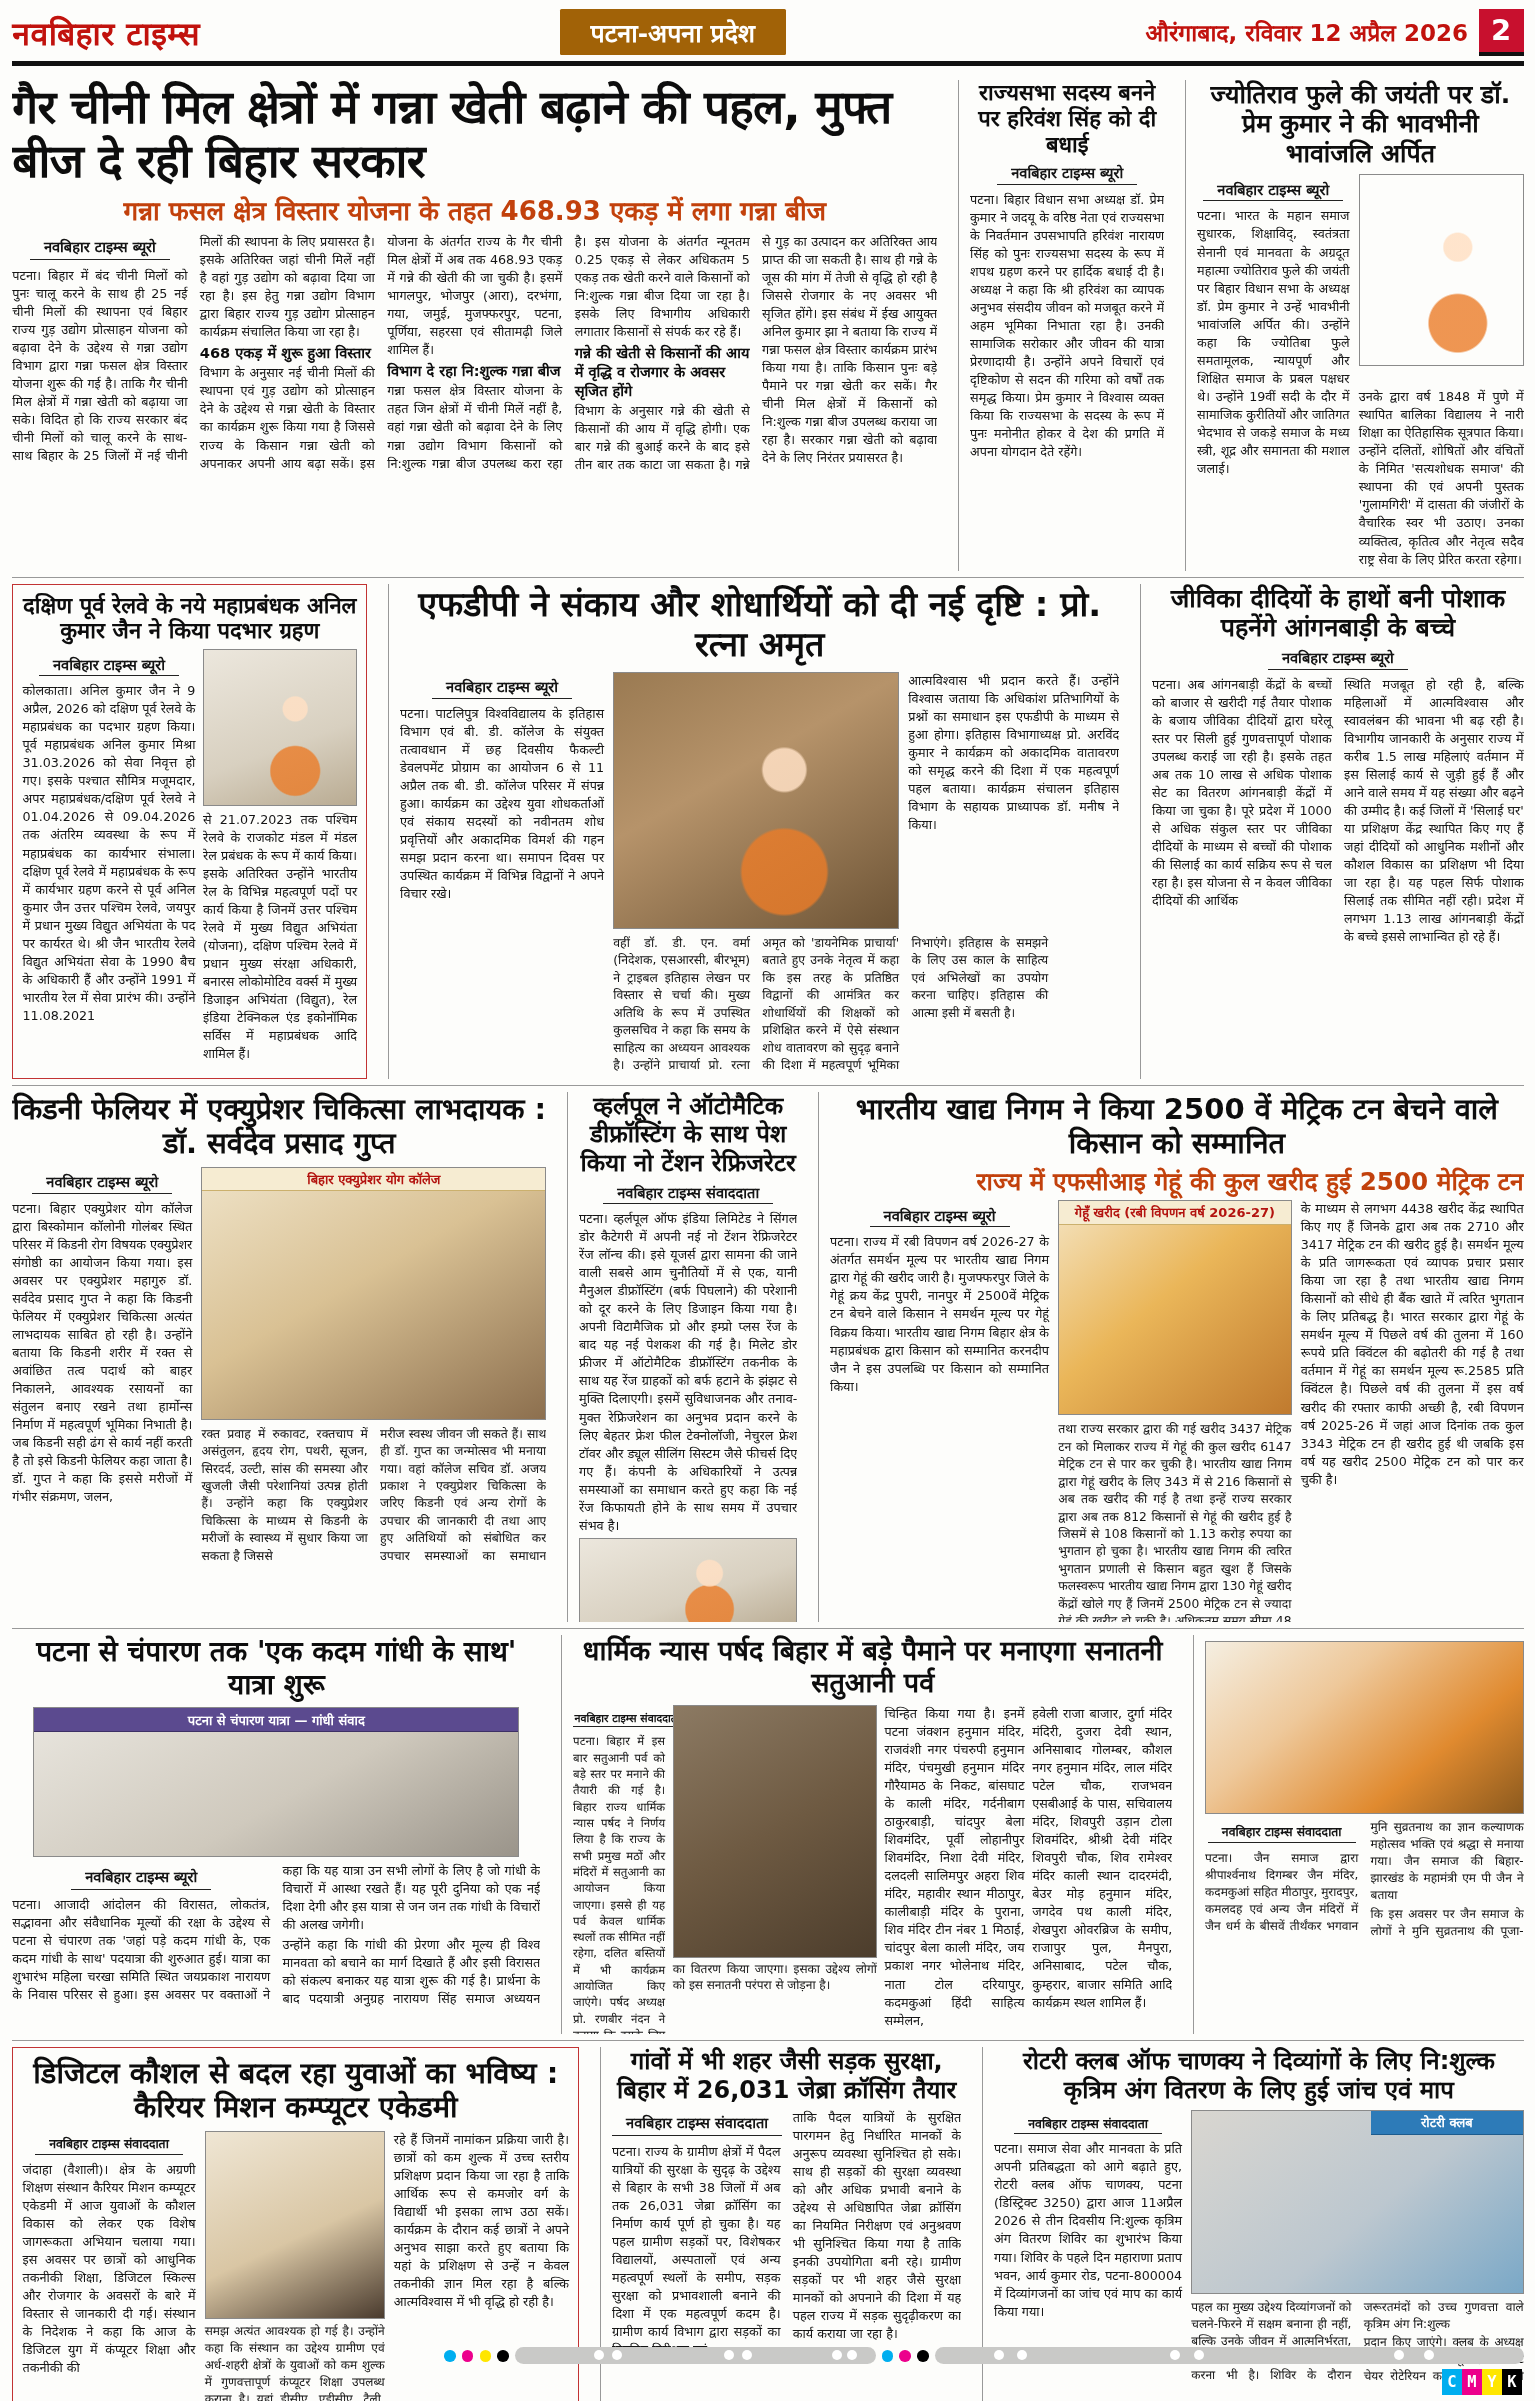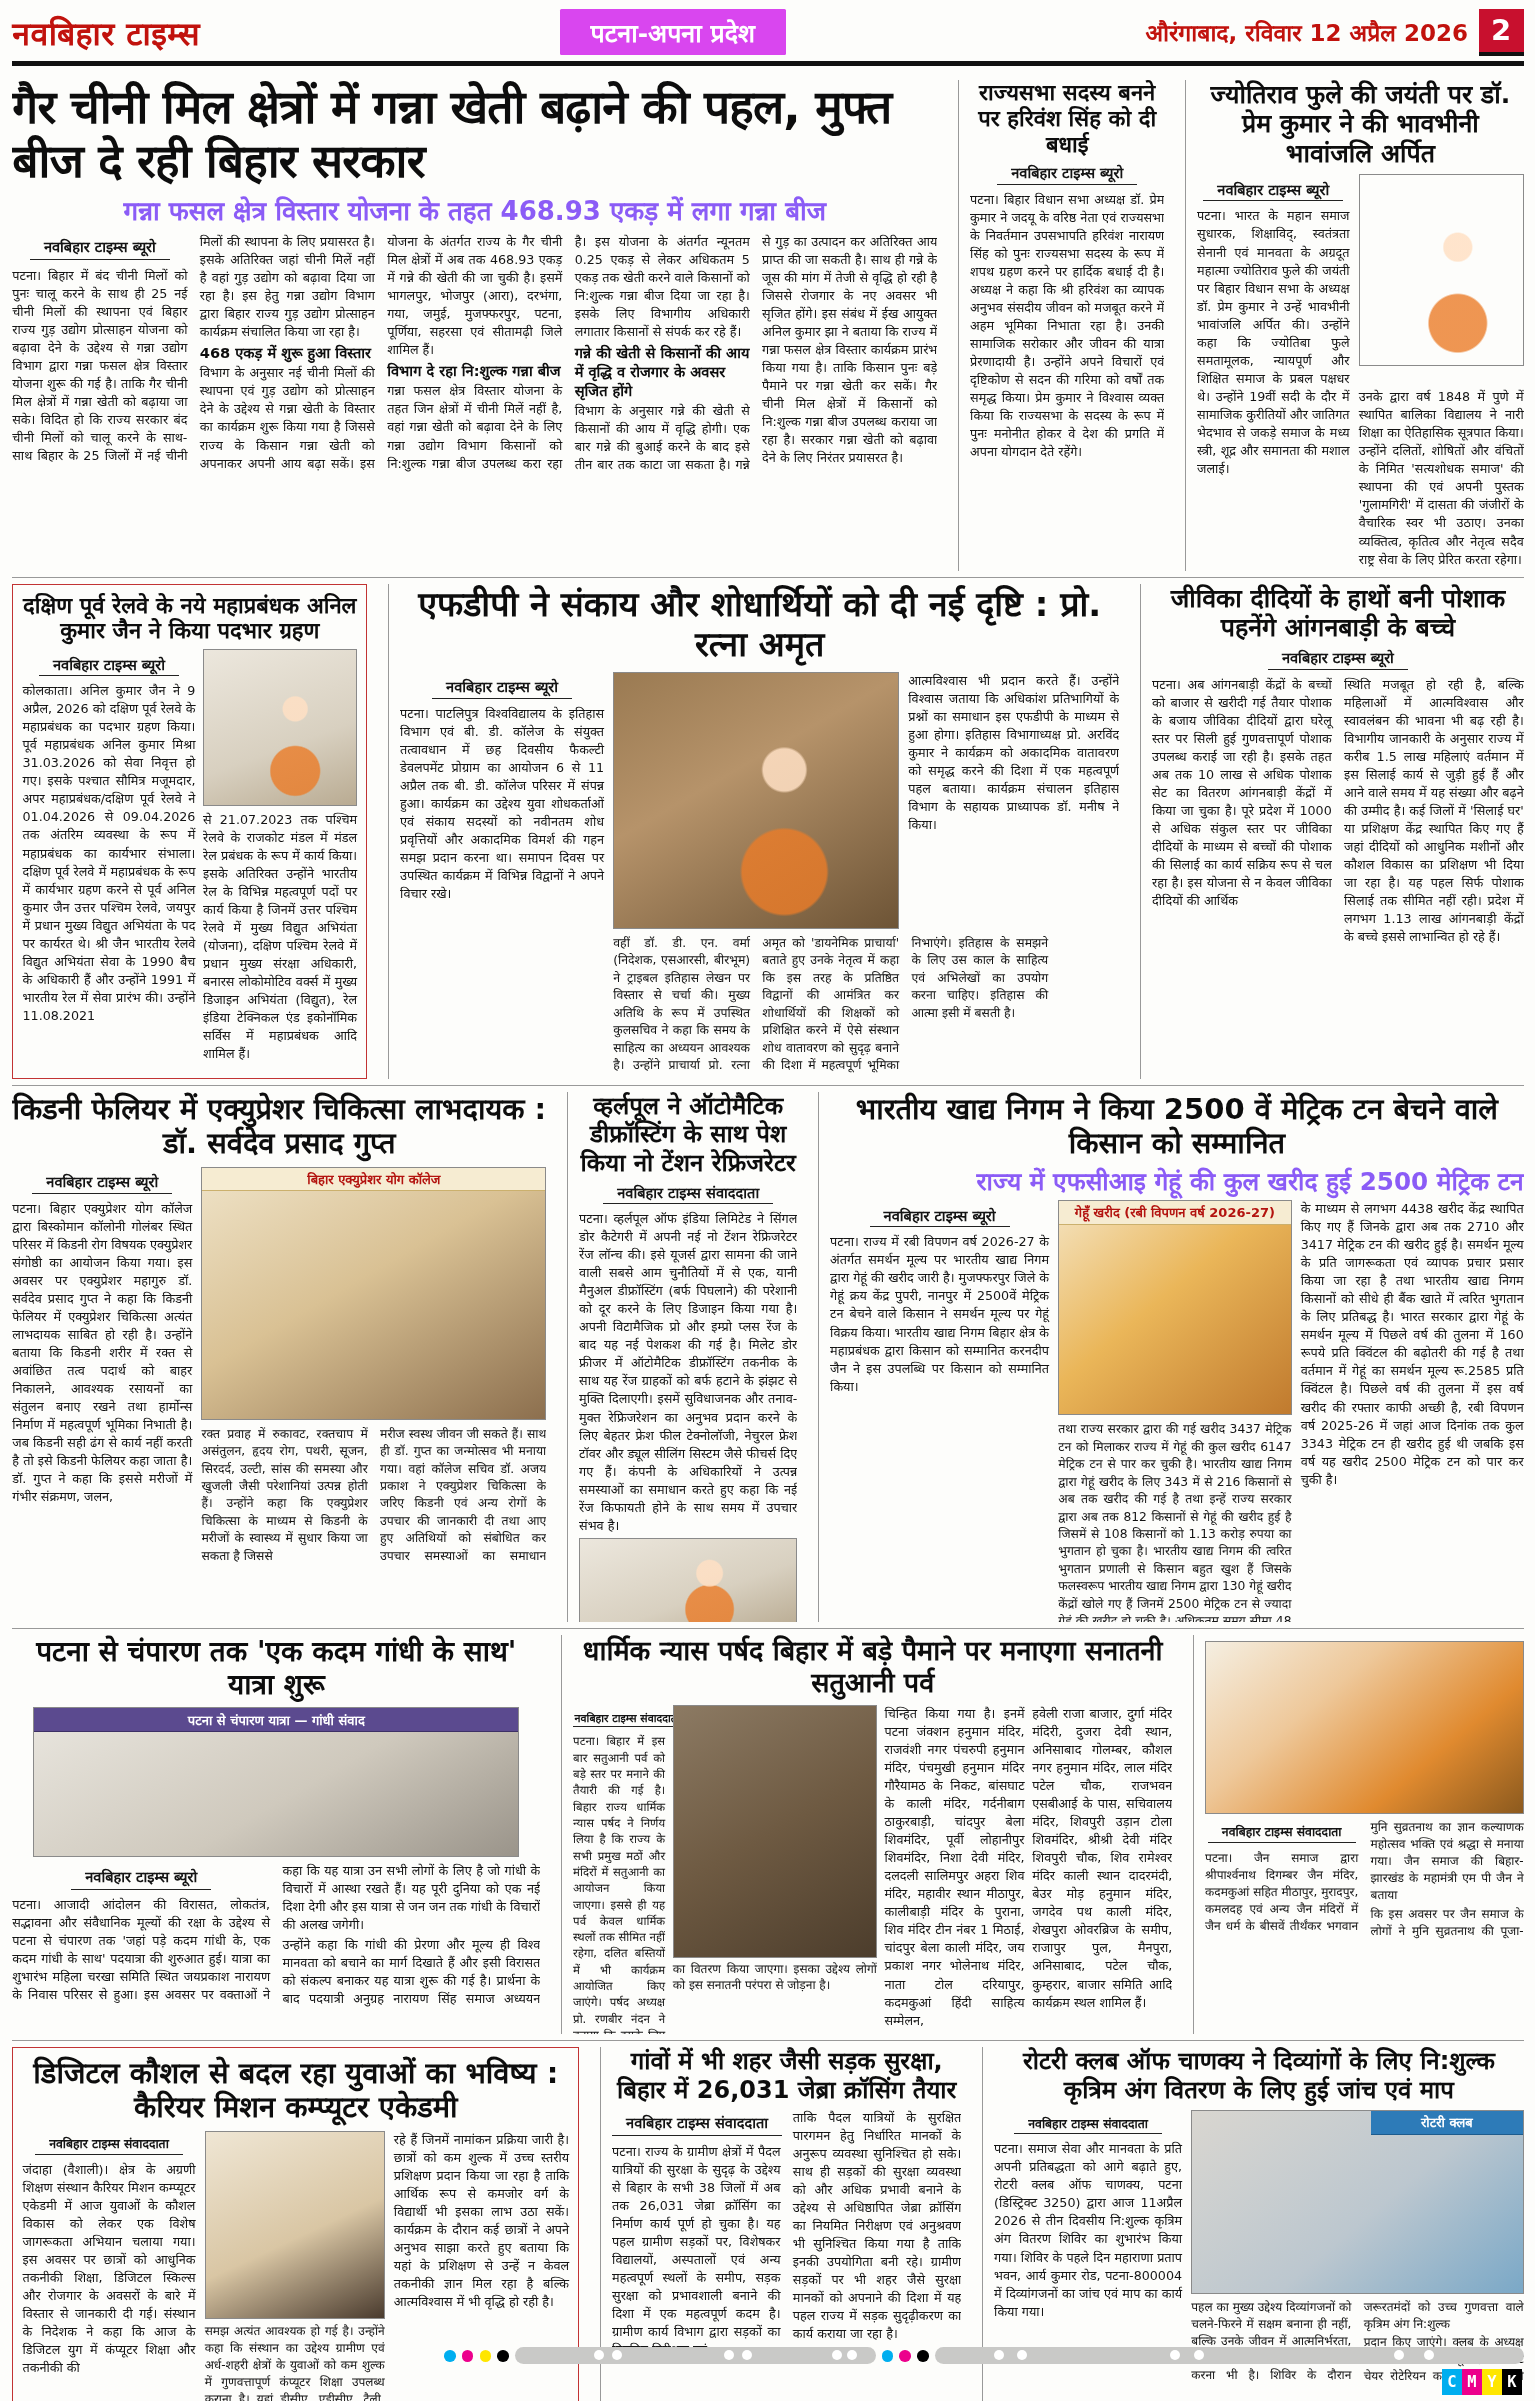--- a/index.html
+++ b/index.html
@@ -4,36 +4,36 @@
 <style>
   html,body{margin:0;padding:0;background:#e8e8e8;}
   .page{
     position:relative;width:1536px;height:2401px;margin:0 auto;background:#fdfdfb;
     font-family:"DejaVu Sans","Liberation Sans",sans-serif;color:#141414;
     box-sizing:border-box;padding:7.7px 12.3px 0 12.3px;overflow:hidden;
   }
   
   .masthead{display:flex;align-items:center;justify-content:space-between;height:49px;}
   .paper-name{color:#c1120d;font-size:32px;font-weight:800;letter-spacing:0.4px;}
-  .section-box{background:#d946ef;color:#fff;font-size:25px;font-weight:800;padding:6.1px 31px;border-radius:1.5px;}
+  .section-box{background:#a16207;color:#fff;font-size:25px;font-weight:800;padding:6.1px 31px;border-radius:1.5px;}
   .mast-right{display:flex;align-items:center;gap:10.8px;}
   .mast-date{color:#c1120d;font-size:23px;font-weight:800;}
   .page-num{background:#c8102e;color:#fff;font-size:29px;font-weight:800;width:45px;height:43px;
     display:flex;align-items:center;justify-content:center;border-bottom:4.6px solid #111;}
   .mast-rule{height:4.6px;background:#111;margin:4.6px 0 7.7px 0;}
   
   article{box-sizing:border-box;overflow:hidden;}
   .band{display:grid;gap:21px;border-bottom:1.2px solid #999;padding:6.1px 0;}
   .band > article + article{border-left:1.2px solid #999;padding-left:10.8px;}
   h1,h2,h3,h4{margin:0;font-weight:800;line-height:1.18;color:#0d0d0d;}
   .hl-xl{font-size:46px;letter-spacing:-0.8px;}
   .hl-l{font-size:29px;text-align:center;}
   .hl-m{font-size:25px;text-align:center;}
   .hl-s{font-size:22px;text-align:center;}
-  .red-sub{color:#8b5cf6;font-weight:800;text-align:center;}
+  .red-sub{color:#c2410c;font-weight:800;text-align:center;}
   .byline{font-weight:800;font-size:14.6px;text-align:center;border-bottom:1.9px solid #222;
     width:fit-content;margin:4.6px auto 6.1px auto;padding:0 14px 1.5px 14px;white-space:nowrap;}
   .body-cols{column-gap:12.3px;text-align:justify;font-size:12.7px;line-height:1.42;}
   .body-cols p{margin:0 0 1.5px 0;}
   .inline-h{font-size:14.6px;font-weight:800;margin:3.1px 0 1.5px 0;line-height:1.3;text-align:left;}
   .cols2{columns:2;} .cols5{columns:5;}
   .boxed{border:1.9px solid #c23333;padding:7.7px 9.2px;}
   
   .photo{position:relative;border:0.8px solid #8a8a8a;box-sizing:border-box;overflow:hidden;}
   .photo .banner{position:absolute;left:0;right:0;top:0;background:#f6ecd2;color:#b3130f;

